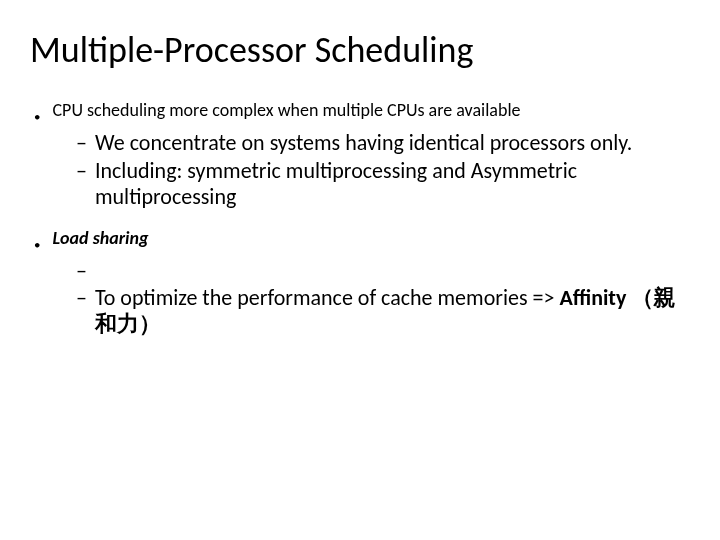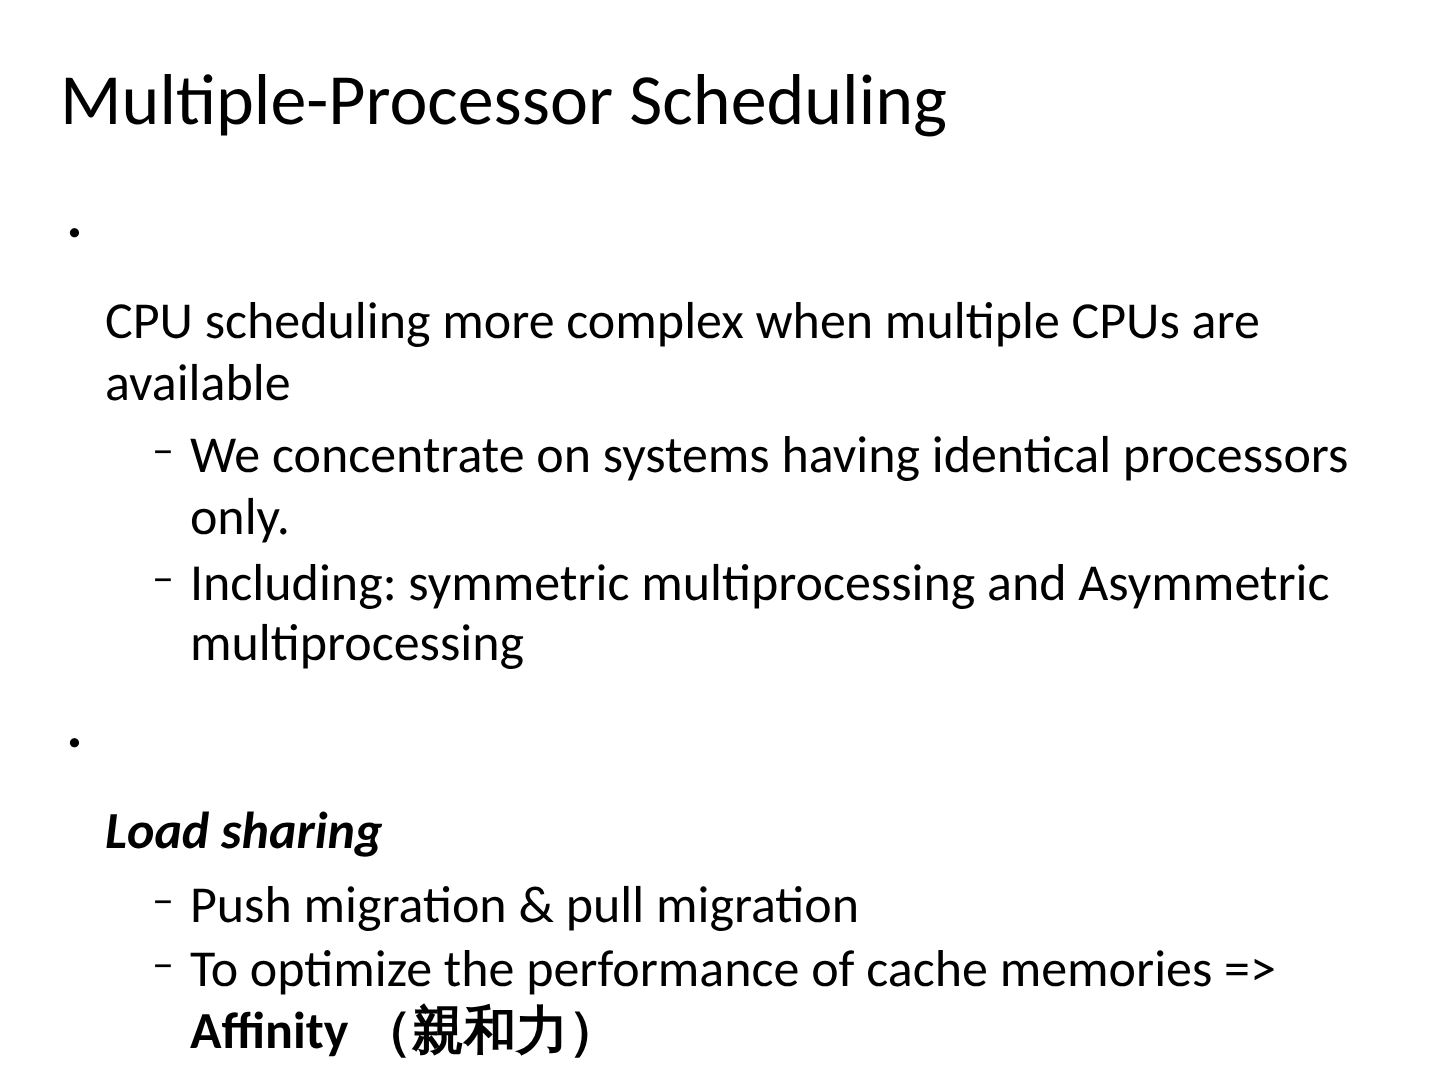--- a/index.html
+++ b/index.html
@@ -22,23 +22,22 @@
       display: flex;
       align-items: flex-start;
       margin: 4px 0;
     }
     .bullet-l1 .marker {
       font-size: 13px;
       margin: 9px 12px 0 4px;
       flex-shrink: 0;
     }
     .bullet-l1 .txt {
-      font-size: 26px;
+      font-size: 18px;
       line-height: 1.18;
-      margin-top: 45px;
     }
     .bullet-l1.italic-bold .txt {
       font-style: italic;
       font-weight: 700;
       text-align: center;
     }
     .sublist {
       margin: 6px 0 18px 46px;
     }
     .bullet-l2 {
@@ -46,21 +45,21 @@
       align-items: flex-start;
       margin: 2px 0;
     }
     .bullet-l2 .marker {
       font-size: 22px;
       margin-right: 8px;
       flex-shrink: 0;
       line-height: 1.15;
     }
     .bullet-l2 .txt {
-      font-size: 26px;
+      font-size: 22px;
       line-height: 1.18;
     }
     .bold { font-weight: 700; }
   </style>
 </head>
 <body>
 
 <h1 class="title">Multiple-Processor Scheduling</h1>
 
 <div class="bullet-l1">
@@ -80,19 +79,18 @@
 </div>
 
 <div class="bullet-l1 italic-bold">
   <span class="marker">•</span>
   <span class="txt">Load sharing</span>
 </div>
 
 <div class="sublist">
   <div class="bullet-l2">
     <span class="marker">–</span>
-    <span class="txt">Push migration &amp; pull migration</span>
   </div>
   <div class="bullet-l2">
     <span class="marker">–</span>
     <span class="txt"><span>To optimize the performance of cache memories =&gt; </span><span class="bold">Affinity （親和力）</span></span>
   </div>
 </div>
 
 </body></html>

